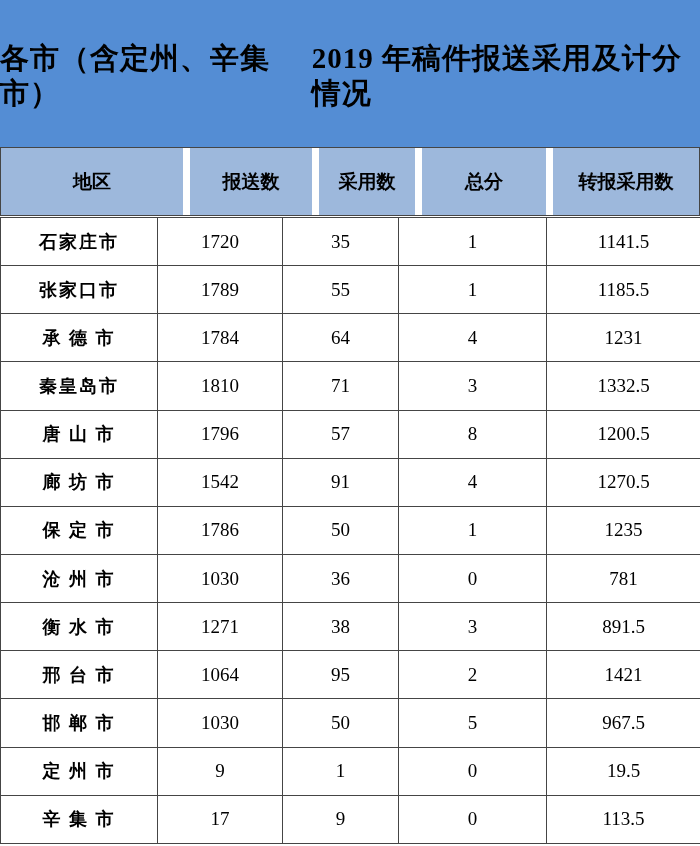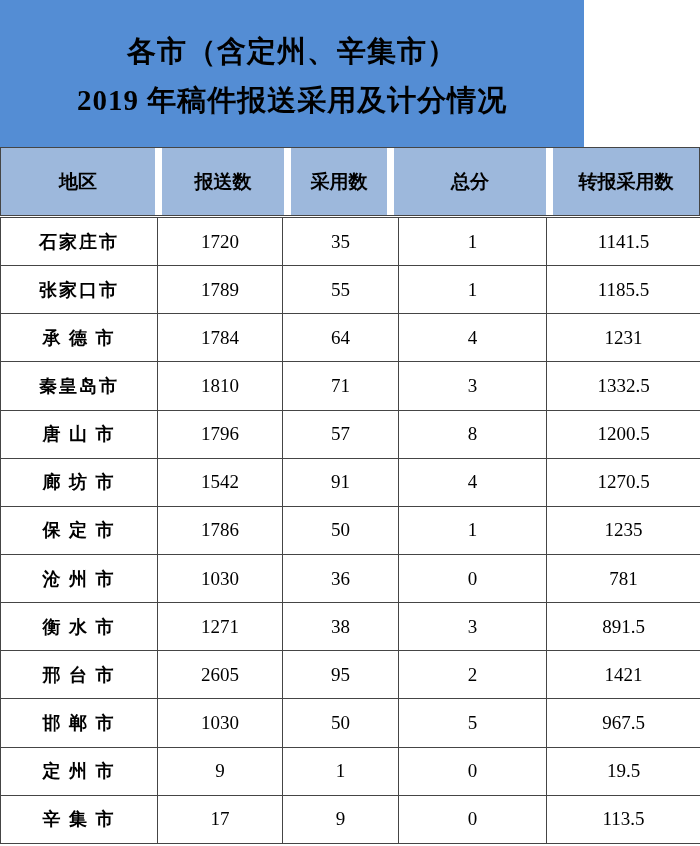--- a/index.html
+++ b/index.html
@@ -7,27 +7,26 @@
     width: 700px; height: 846px;
     background: #ffffff;
     font-family: "Liberation Serif", "DejaVu Serif", serif;
     color: #000000;
     overflow: hidden;
   }
   .page { width: 700px; height: 846px; background: #ffffff; }
 
   
   .title-band {
-    width: 584px; height: 147px;
+    width: 700px; height: 147px;
     background: var(--title-band, #548dd4);
-    display: flex; flex-direction: column;
+    display: flex; flex-direction: row;
     align-items: center; justify-content: center;
     gap: 14px;
     padding-top: 4px;
-    text-align: center;
   }
   .title-line {
     font-size: 29px;
     font-weight: bold;
     letter-spacing: 1px;
     line-height: 1.2;
   }
 
   
   .header-row {
@@ -39,21 +38,21 @@
     border-left: 1px solid var(--border, #454545);
     border-right: 1px solid var(--border, #454545);
   }
   .header-cell {
     background: var(--header-bg, #9db8dc);
     display: flex; align-items: center; justify-content: center;
     font-size: 19px; font-weight: bold;
     height: 100%;
   }
   .header-cell + .header-cell { margin-left: 7px; }
-  .hc-1 { width: 154px; }
+  .hc-1 { width: 182px; }
   .hc-2 { width: 122px; }
   .hc-3 { width: 96px; }
   .hc-4 { width: 146px; }
   .hc-5 { flex: 1; }
 
   
   table.data-table {
     width: 700px; height: 627px;
     border-collapse: collapse;
     table-layout: fixed;
@@ -159,21 +158,21 @@
       </tr>
       <tr>
         <td class="cell-region">衡 水 市</td>
         <td>1271</td>
         <td>38</td>
         <td>3</td>
         <td>891.5</td>
       </tr>
       <tr>
         <td class="cell-region">邢 台 市</td>
-        <td>2605</td>
+        <td>1064</td>
         <td>95</td>
         <td>2</td>
         <td>1421</td>
       </tr>
       <tr>
         <td class="cell-region">邯 郸 市</td>
         <td>1030</td>
         <td>50</td>
         <td>5</td>
         <td>967.5</td>

